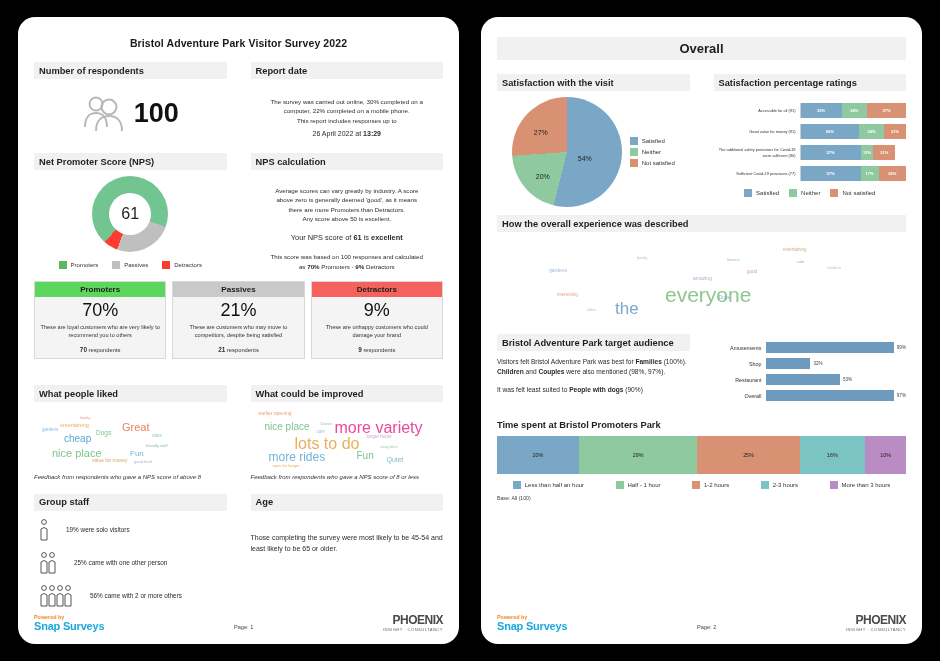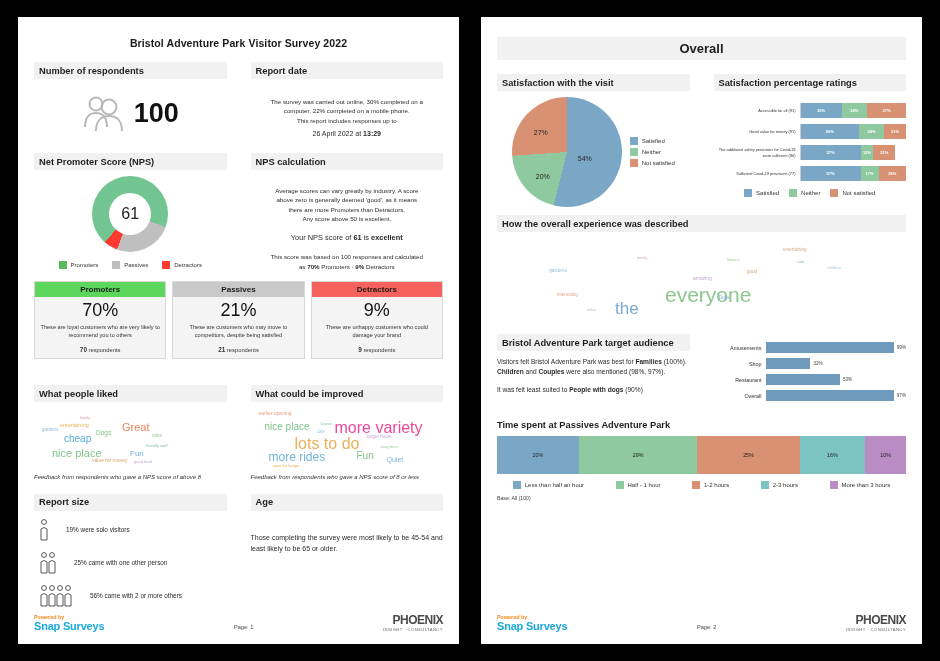--- a/index.html
+++ b/index.html
@@ -8,20 +8,21 @@
     background: #000;
     font-family: "Liberation Sans", sans-serif;
     overflow: hidden;
   }
   .spread { display: flex; gap: 22px; padding: 17px 18px; }
   .page {
     background: #fff;
     width: 450px; height: 627px;
     position: relative;
     padding: 20px 16px 0 16px;
+    border-radius: 17px;
   }
   .report-title {
     text-align: center; font-size: 10.5px; font-weight: bold;
     color: #1a1a1a; letter-spacing: .1px; margin-bottom: 13px;
   }
   .page-title-band {
     background: #f1f1f1; text-align: center;
     font-size: 13px; font-weight: bold; color: #222;
     padding: 4px 0; margin-bottom: 14px;
   }
@@ -235,21 +236,21 @@
             <span style="left: 70px; top: 14px; font-size: 4px; color: rgb(136, 192, 176);">Dance</span>
             <span style="left: 130px; top: 37px; font-size: 4px; color: rgb(156, 203, 156);">easy bins</span>
             <span style="left: 66px; top: 22px; font-size: 4.5px; color: rgb(168, 200, 224);">cafe</span>
           </div>
         <div class="caption">Feedback from respondents who gave a NPS score of 8 or less</div>
       </div>
     </div>
 
     <div class="cols" style="margin-top:12px">
       <div class="col">
-        <div class="sec-head">Report size</div>
+        <div class="sec-head">Group staff</div>
         <div id="group-rows">
             <div class="gs-row">
               <svg width="18" height="24" viewBox="0 0 18 24">
                 <circle cx="6" cy="4" r="2.4" fill="none" stroke="#555" stroke-width="1"></circle>
                 <path d="M3 22 L3 11 Q6 8 9 11 L9 22 Z" fill="none" stroke="#555" stroke-width="1"></path>
               </svg>
               <span class="gs-txt">19% were solo visitors</span>
             </div>
             <div class="gs-row">
               <svg width="26" height="24" viewBox="0 0 26 24">
@@ -432,21 +433,21 @@
               <div class="ss-track">
                 <div class="ss-fill" style="width:97%;background:#6e9bbd"></div>
                 <span class="ss-val">97%</span>
               </div>
             </div>
           </div>
       </div>
     </div>
 
     <div style="margin-top:14px">
-      <div class="sec-head-plain">Time spent at Passives Adventure Park</div>
+      <div class="sec-head-plain">Time spent at Bristol Promoters Park</div>
       <div class="tbar" id="time-bar">
           <div class="tseg" style="width: 20%; background: rgb(123, 167, 199);">20%</div>
           <div class="tseg" style="width: 29%; background: rgb(143, 201, 160);">29%</div>
           <div class="tseg" style="width: 25%; background: rgb(216, 146, 115);">25%</div>
           <div class="tseg" style="width: 16%; background: rgb(124, 196, 196);">16%</div>
           <div class="tseg" style="width: 10%; background: rgb(185, 140, 196);">10%</div>
         </div>
       <div class="tlegend" id="time-legend">
           <span class="legend-item">
             <i class="sw" style="background:#7ba7c7"></i>

